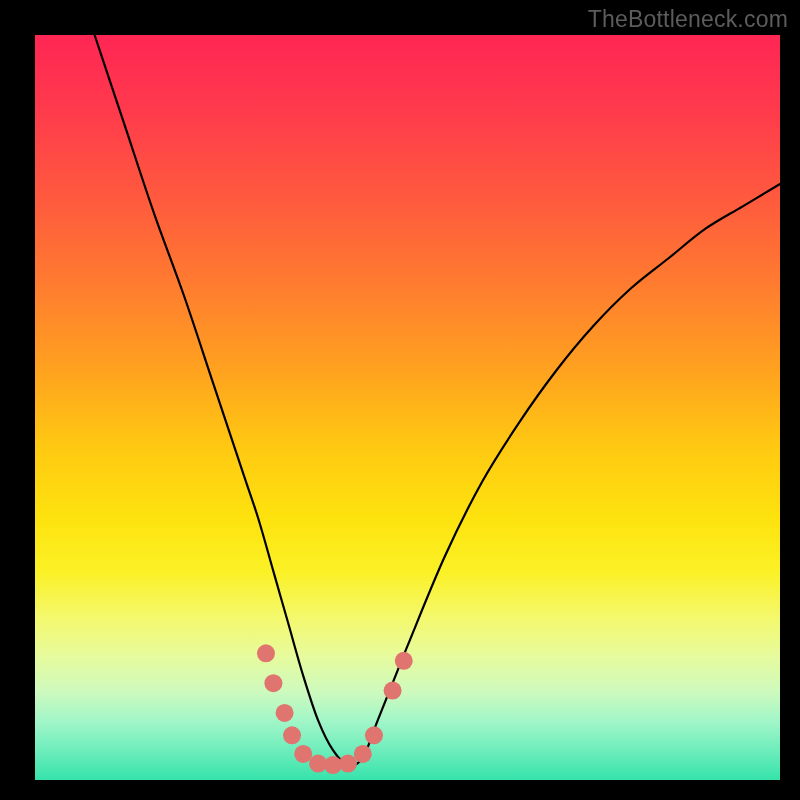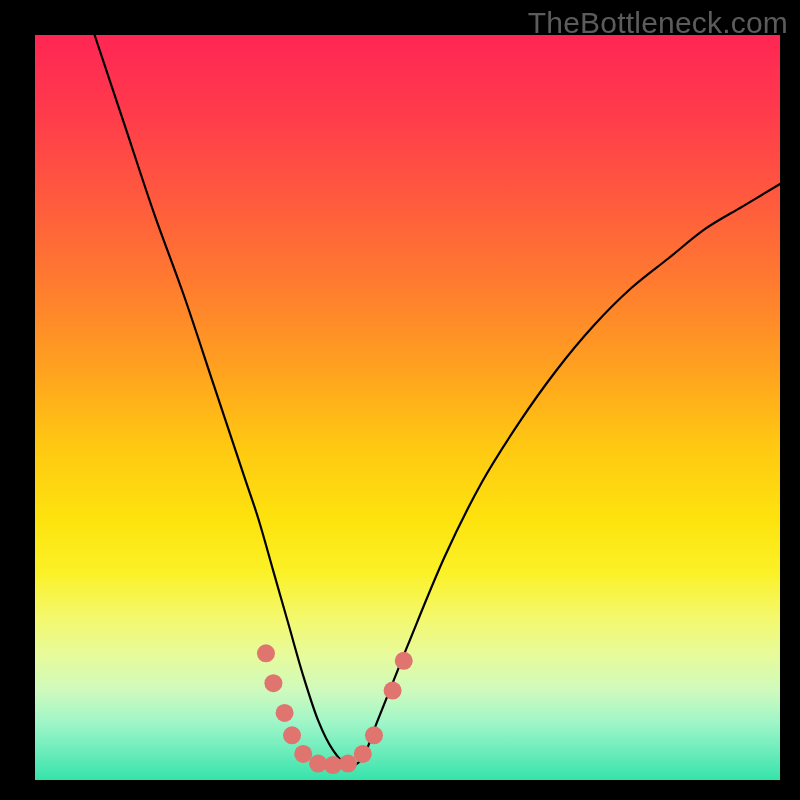--- a/index.html
+++ b/index.html
@@ -45,21 +45,21 @@
     top: 0;
     width: 745px;
     height: 745px;
     overflow: visible;
   }
   .watermark {
     position: absolute;
     top: 6px;
     right: 12px;
     color: #5c5c5c;
-    font-size: 30px;
+    font-size: 23px;
     font-weight: 500;
     letter-spacing: 0.2px;
     user-select: none;
   }
 </style>
 </head>
 <body>
 
 <div class="stage">
   <div class="plot">

